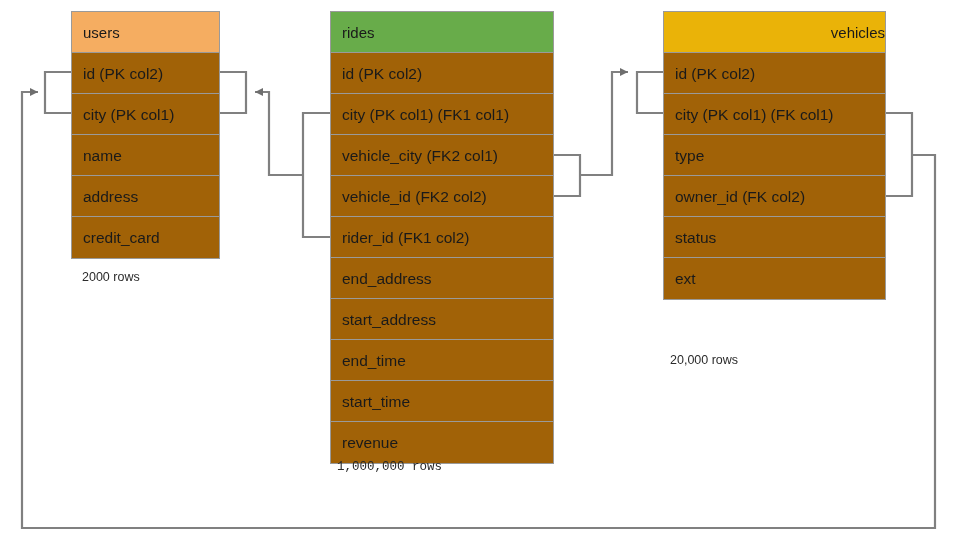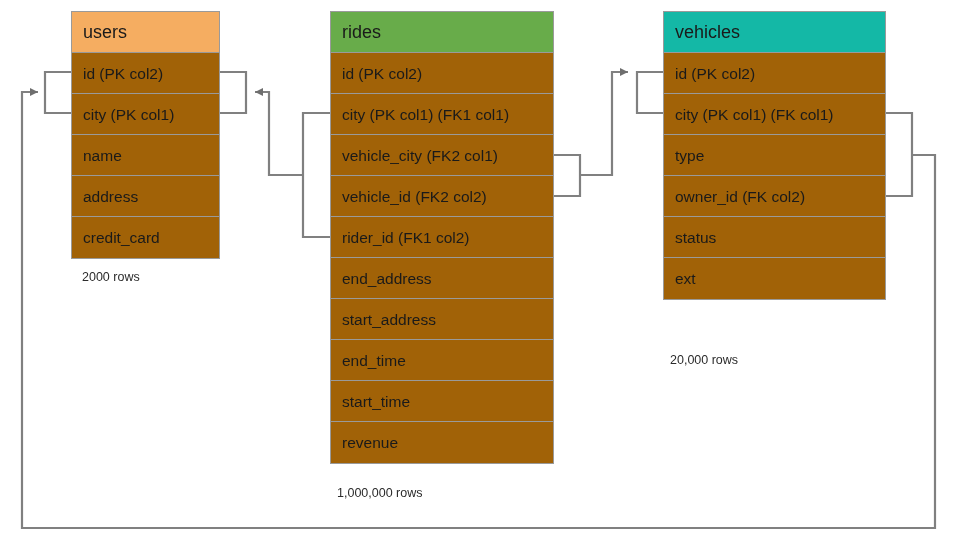--- a/index.html
+++ b/index.html
@@ -29,21 +29,21 @@
     box-sizing: border-box;
     border: 1px solid #9a9a9a;
     background: #ffffff;
     z-index: 2;
   }
   .tbl-header {
     box-sizing: border-box;
     height: 41px;
     line-height: 41px;
     padding: 0 0 0 11px;
-    font-size: 18px;
+    font-size: 15px;
     color: #1a1a1a;
     border-bottom: 1px solid #9a9a9a;
     white-space: nowrap;
     overflow: hidden;
   }
   .tbl-row {
     box-sizing: border-box;
     height: 41px;
     line-height: 41px;
     padding: 0 0 0 11px;
@@ -128,24 +128,24 @@
     <div class="tbl-row">city (PK col1) (FK1 col1)</div>
     <div class="tbl-row">vehicle_city (FK2 col1)</div>
     <div class="tbl-row">vehicle_id (FK2 col2)</div>
     <div class="tbl-row">rider_id (FK1 col2)</div>
     <div class="tbl-row">end_address</div>
     <div class="tbl-row">start_address</div>
     <div class="tbl-row">end_time</div>
     <div class="tbl-row">start_time</div>
     <div class="tbl-row last">revenue</div>
   </div>
-  <div class="rowcount" style="left:337px; top:486px;">1,000,000 rows</div>
+  <div class="rowcount" style="left:337px; top:460px;font-family:Liberation Mono, monospace;">1,000,000 rows</div>
 
   <div class="table-box" style="left:663px; top:11px; width:223px;">
-    <div class="tbl-header" style="background:#14b8a6;">vehicles</div>
+    <div class="tbl-header" style="background:#eab308;text-align:right;">vehicles</div>
     <div class="tbl-row">id (PK col2)</div>
     <div class="tbl-row">city (PK col1) (FK col1)</div>
     <div class="tbl-row">type</div>
     <div class="tbl-row">owner_id (FK col2)</div>
     <div class="tbl-row">status</div>
     <div class="tbl-row last">ext</div>
   </div>
   <div class="rowcount" style="left:670px; top:353px;">20,000 rows</div>
 
 </div>

